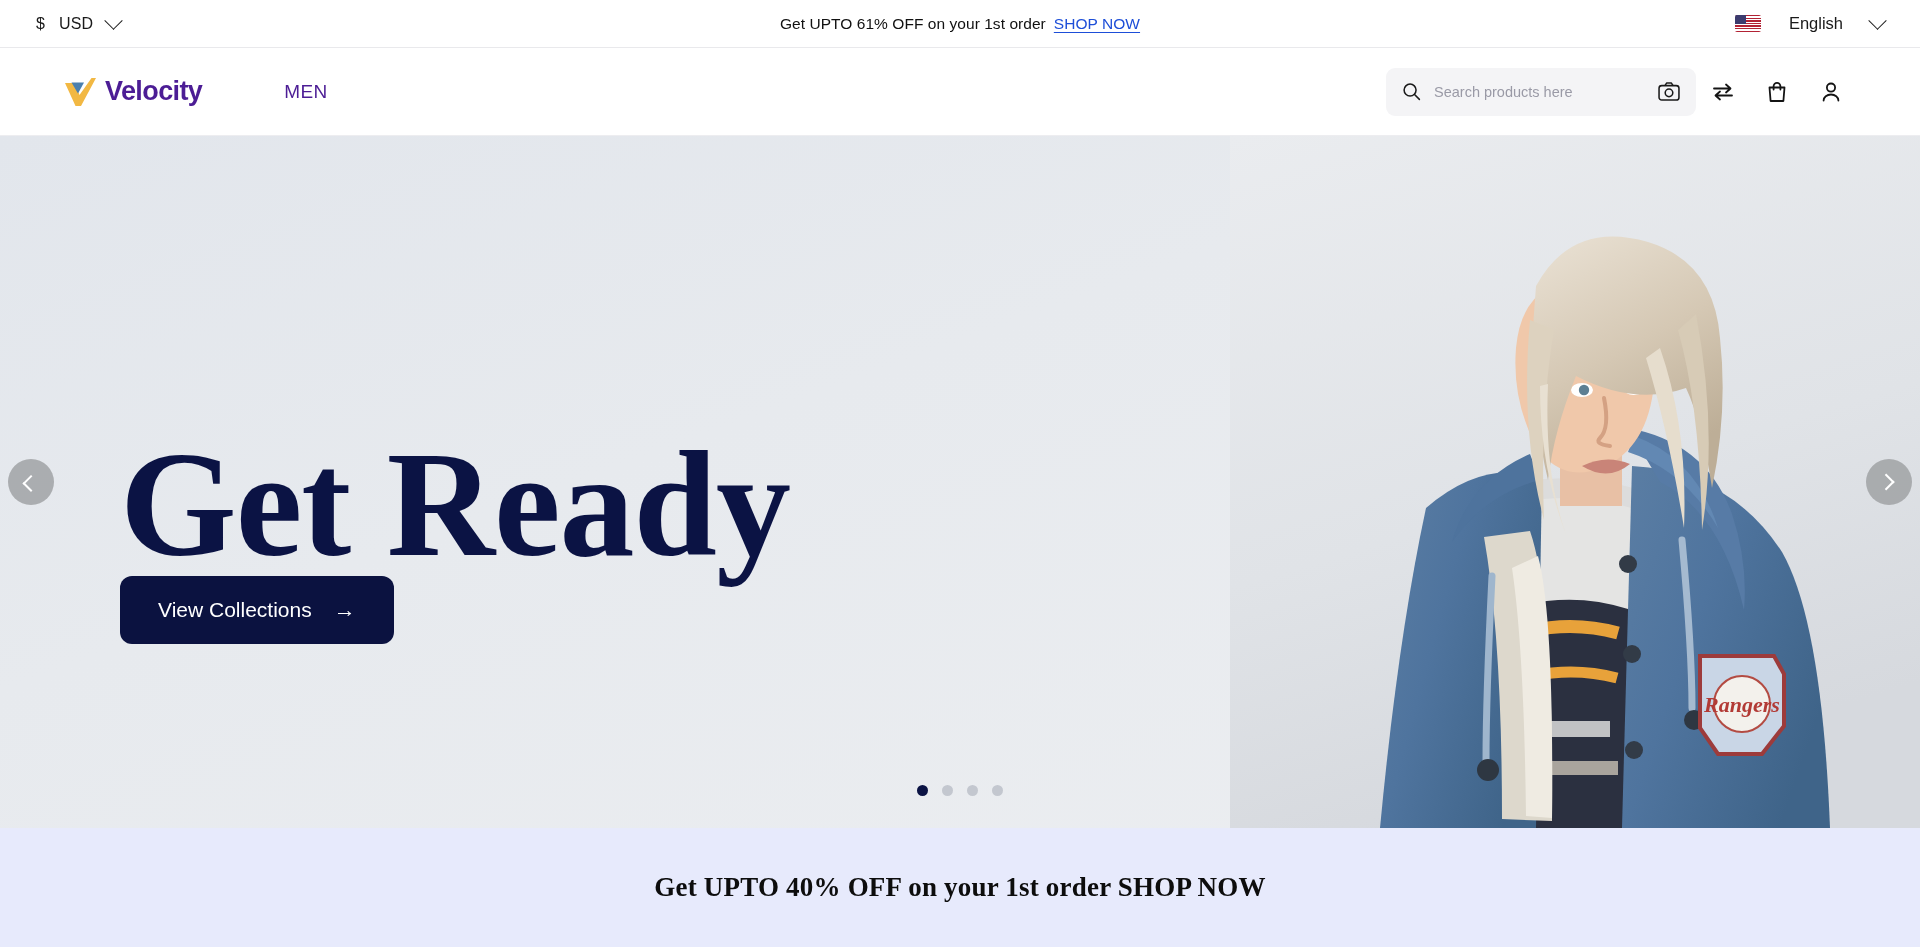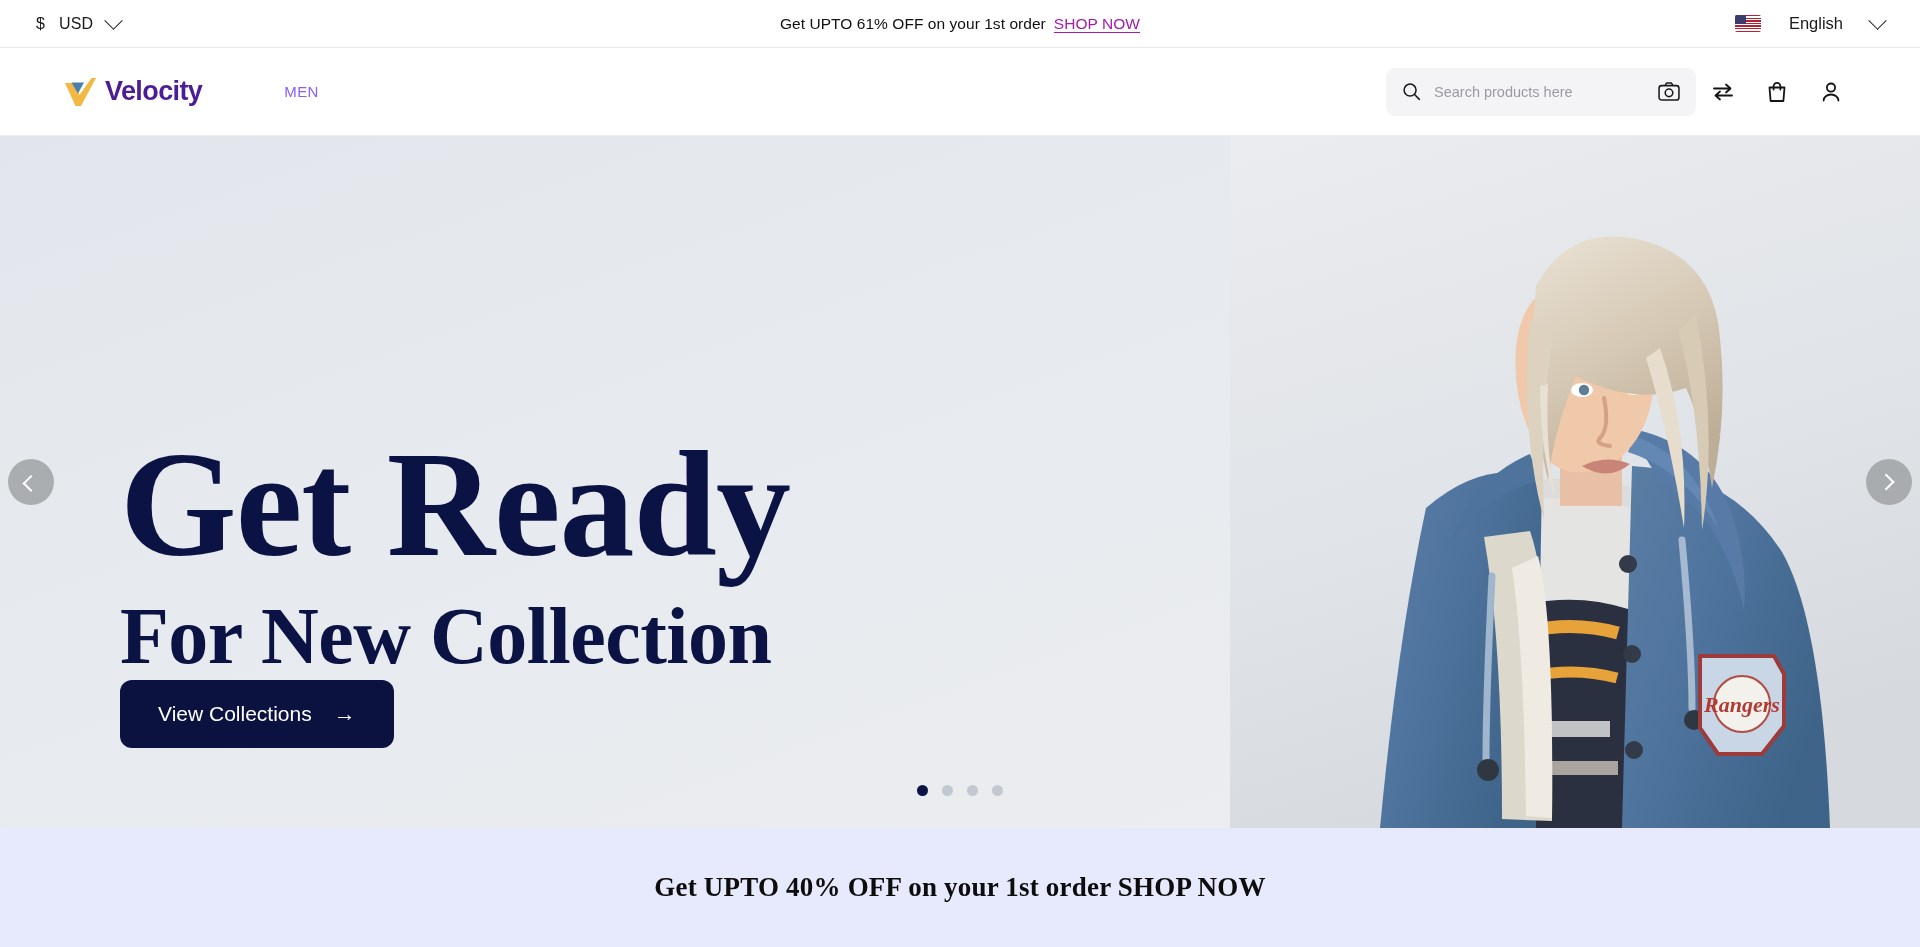--- a/index.html
+++ b/index.html
@@ -36,21 +36,21 @@
   .topbar-center {
     position:absolute; left:0; right:0; top:0; bottom:0;
     display:flex; align-items:center; justify-content:center;
     pointer-events:none;
   }
   .promo-text {
     font-size:15.5px; color:#111; letter-spacing:.05px;
     pointer-events:auto;
   }
   .promo-link {
-    color:#a21caf; text-decoration:underline; text-underline-offset:2.5px;
+    color:#1d4ed8; text-decoration:underline; text-underline-offset:2.5px;
     cursor:pointer; margin-left:8px;
   }
   .lang-select {
     margin-left:auto;
     display:flex; align-items:center; gap:28px;
     font-size:16.5px; color:#1a1a1a; cursor:pointer;
   }
   .flag {
     width:26px; height:17px; border-radius:2px;
     position:relative; overflow:hidden; flex:none;
@@ -73,21 +73,21 @@
     border-bottom:1px solid #ededf0;
   }
   .logo { display:flex; align-items:center; gap:9px; cursor:pointer; }
   .logo-mark { width:34px; height:30px; flex:none; }
   .logo-text {
     font-size:27px; font-weight:bold; color:#4c1d95;
     letter-spacing:-.6px;
   }
   .nav { display:flex; align-items:center; margin-left:78px; }
   .nav-item {
-    font-size:15px; color:#8b5cf6; letter-spacing:.4px;
+    font-size:19px; color:#4c1d95; letter-spacing:.4px;
     cursor:pointer; padding:8px 4px;
   }
   .header-right {
     margin-left:auto; display:flex; align-items:center; gap:0;
   }
   .searchbox {
     width:310px; height:48px;
     background:#f4f4f6; border-radius:9px;
     display:flex; align-items:center;
     padding:0 16px; gap:13px; cursor:text;
@@ -339,21 +339,20 @@
       <path d="M306 150 q36 -66 112 -44 q66 20 72 96 q8 74 -8 150 q-10 -66 -26 -100 q-52 18 -110 -12 q-22 54 -28 104 q-22 -92 -12 -194 Z" fill="url(#hair2)"></path>
       <path d="M300 184 q-10 110 14 200 q-4 -108 10 -190 Z" fill="#ddd2bf"></path>
       <path d="M466 178 q22 116 6 216 q-2 -122 -24 -200 Z" fill="#d7cbb6"></path>
       <path d="M430 212 q28 80 24 180 q-16 -98 -38 -170 Z" fill="#e6ddcd"></path>
       <path d="M318 248 q-4 90 18 150 q-26 -66 -26 -148 Z" fill="#e8e0d2"></path>
     </svg>
   </div>
 
   <div class="hero-copy">
     <div class="hero-title">Get Ready</div>
-    <div class="hero-sub">For New Collection</div>
     <button class="cta">
       <span>View Collections</span>
       <span class="cta-arrow">→</span>
     </button>
   </div>
 
   <button class="arrow-btn prev">
     <span class="arrow-glyph"></span>
   </button>
   <button class="arrow-btn next">

